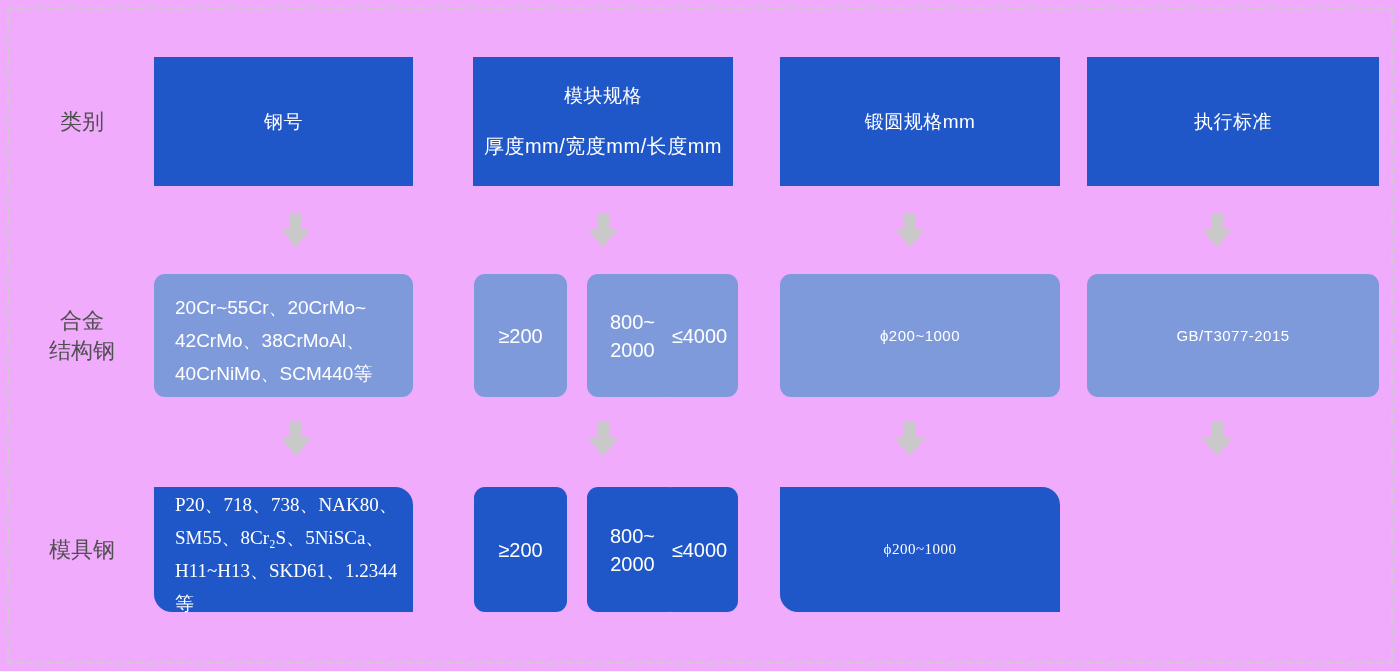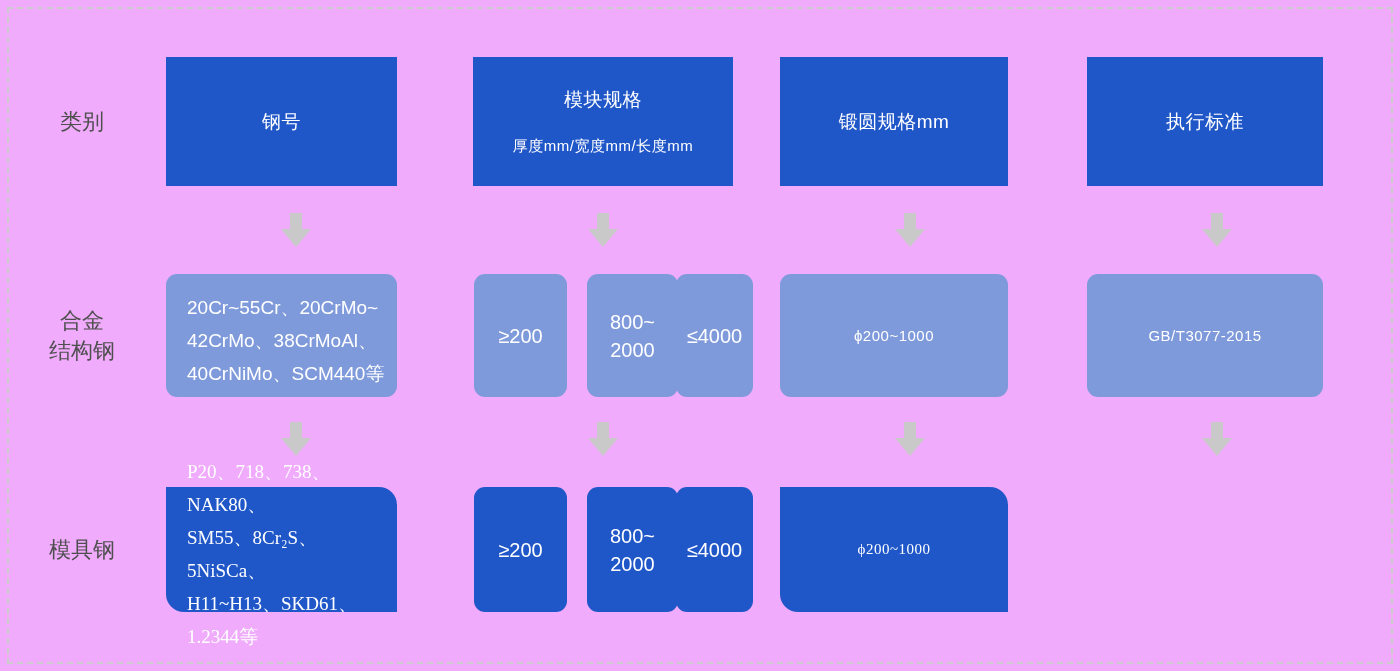--- a/index.html
+++ b/index.html
@@ -17,31 +17,31 @@
   }
   .dark  { background:#2057c8; }
   .light { background:#7e9adb; }
   .rounded { border-radius:11px; }
   .diag { border-radius:0 18px 0 18px;font-family:Liberation Serif, serif; }
 
   .r1 { top:57px;  height:129px; }
   .r2 { top:274px; height:123px; }
   .r3 { top:487px; height:125px; }
 
-  .c2     { left:166px;  width:231px; }
+  .c2     { left:154px;  width:259px; }
   .c3full { left:473px;  width:260px; }
-  .c4     { left:780px;  width:228px; }
-  .c5     { left:1087px; width:236px; }
+  .c4     { left:780px;  width:280px; }
+  .c5     { left:1087px; width:292px; }
   .s1 { left:474px; width:93px; }
   .s2 { left:587px; width:91px; }
-  .s3 { left:676px; width:77px; }
+  .s3 { left:661px; width:77px; }
 
   .col { flex-direction:column; }
   .h-title { font-size:19px; letter-spacing:0.5px; }
-  .h-sub   { font-size:15px; letter-spacing:0.5px; margin-top:24px; }
+  .h-sub   { font-size:20px; letter-spacing:0.5px; margin-top:24px; }
 
   .side-label {
     position:absolute; left:26px; width:112px;
     display:flex; align-items:center; justify-content:center;
     color:#4f4f4f; font-size:22px; line-height:30px; text-align:center;
     white-space:pre-line;
   }
   .grades {
     justify-content:flex-start; text-align:left;
     padding:9px 6px 0 21px; font-size:19px; line-height:33px;

